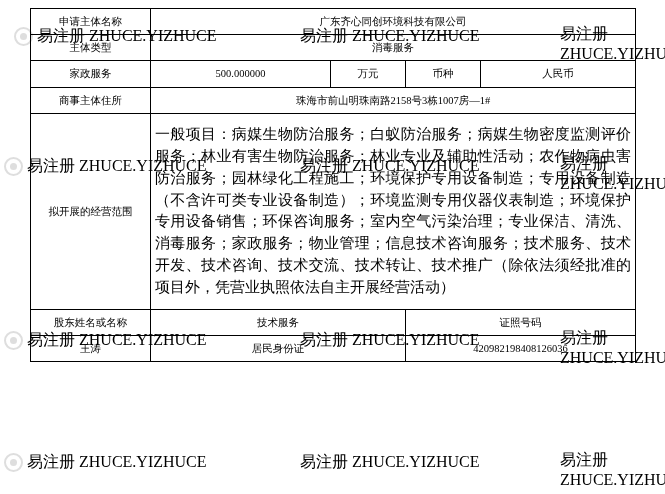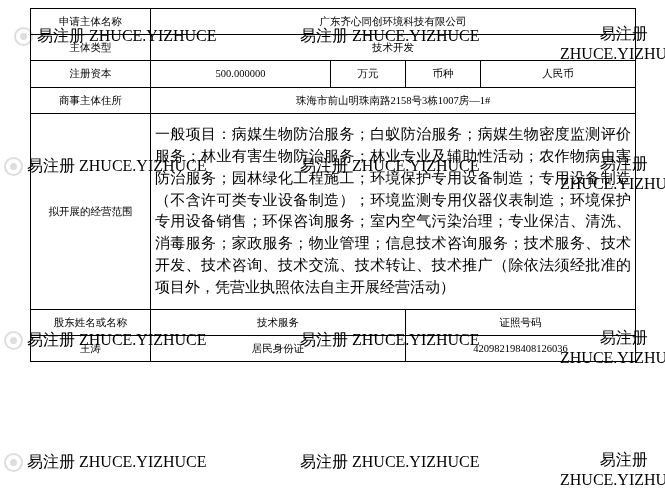--- a/index.html
+++ b/index.html
@@ -79,21 +79,20 @@
   }
   .wm-unit {
     position: absolute;
     z-index: 1;
     display: flex;
     align-items: center;
     pointer-events: none;
   }
   .wm-unit .txt {
     margin-left: 4px;
-    text-align: center;
   }
 </style>
 </head>
 <body>
 
 <div id="page">
 
   <div>
     <div class="wm-unit" style="left:14px; top:18px;">
       <span class="wm-circle" style="position:relative; left:0; top:0;"></span>
@@ -184,24 +183,24 @@
       <col style="width:75px">
       <col style="width:155px">
     </colgroup>
     <tbody>
       <tr class="row-h">
         <td class="label">申请主体名称</td>
         <td colspan="4">广东齐心同创环境科技有限公司</td>
       </tr>
       <tr class="row-h">
         <td class="label">主体类型</td>
-        <td colspan="4">技术开发</td>
-      </tr>
-      <tr class="row-h">
-        <td class="label">注册资本</td>
+        <td colspan="4">消毒服务</td>
+      </tr>
+      <tr class="row-h">
+        <td class="label">家政服务</td>
         <td>500.000000</td>
         <td>万元</td>
         <td>币种</td>
         <td>人民币</td>
       </tr>
       <tr class="row-h">
         <td class="label">商事主体住所</td>
         <td colspan="4">珠海市前山明珠南路2158号3栋1007房—1#</td>
       </tr>
       <tr class="h-tall">

